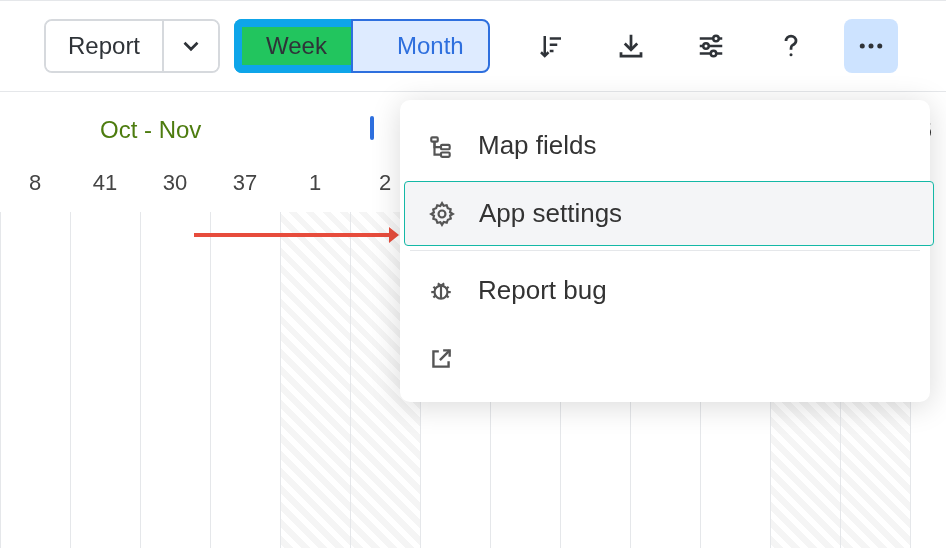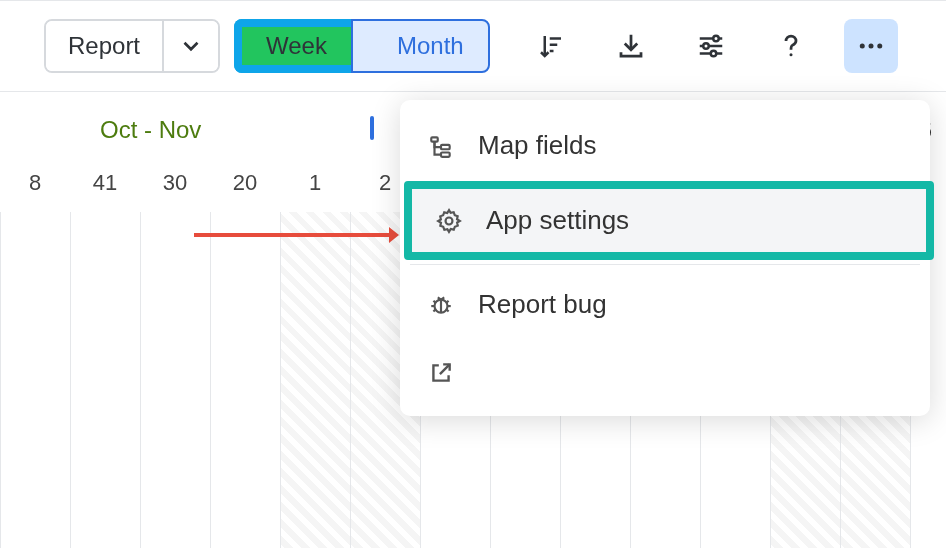--- a/index.html
+++ b/index.html
@@ -179,21 +179,21 @@
       font-size: 26px;
       color: #333;
       cursor: pointer;
       background: #fff;
       border: none;
       width: 100%;
       text-align: center;
     }
     .menu-item.highlighted {
       background: #f4f5f7;
-      border: 8px solid #14b8a6;
+      border: 1px solid #14b8a6;
       border-radius: 4px;
       margin: 0 4px;
       padding: 16px 24px;
     }
     .menu-divider {
       height: 1px;
       background: #e5e7ea;
       margin: 4px 10px;
     }
     svg.ic {
@@ -269,21 +269,21 @@
 
 <div class="calendar-area">
   <div class="month-label">Oct - Nov</div>
   <div class="today-marker"></div>
   <span style="position:absolute; top:24px; right:14px; font-size:24px;">6</span>
 
   <div class="days-row">
     <div class="day">8</div>
     <div class="day">41</div>
     <div class="day">30</div>
-    <div class="day">20</div>
+    <div class="day">37</div>
     <div class="day">1</div>
     <div class="day">2</div>
   </div>
 
   <div class="grid-cols">
     <div class="col"></div>
     <div class="col"></div>
     <div class="col"></div>
     <div class="col"></div>
     <div class="col hatched"></div>

